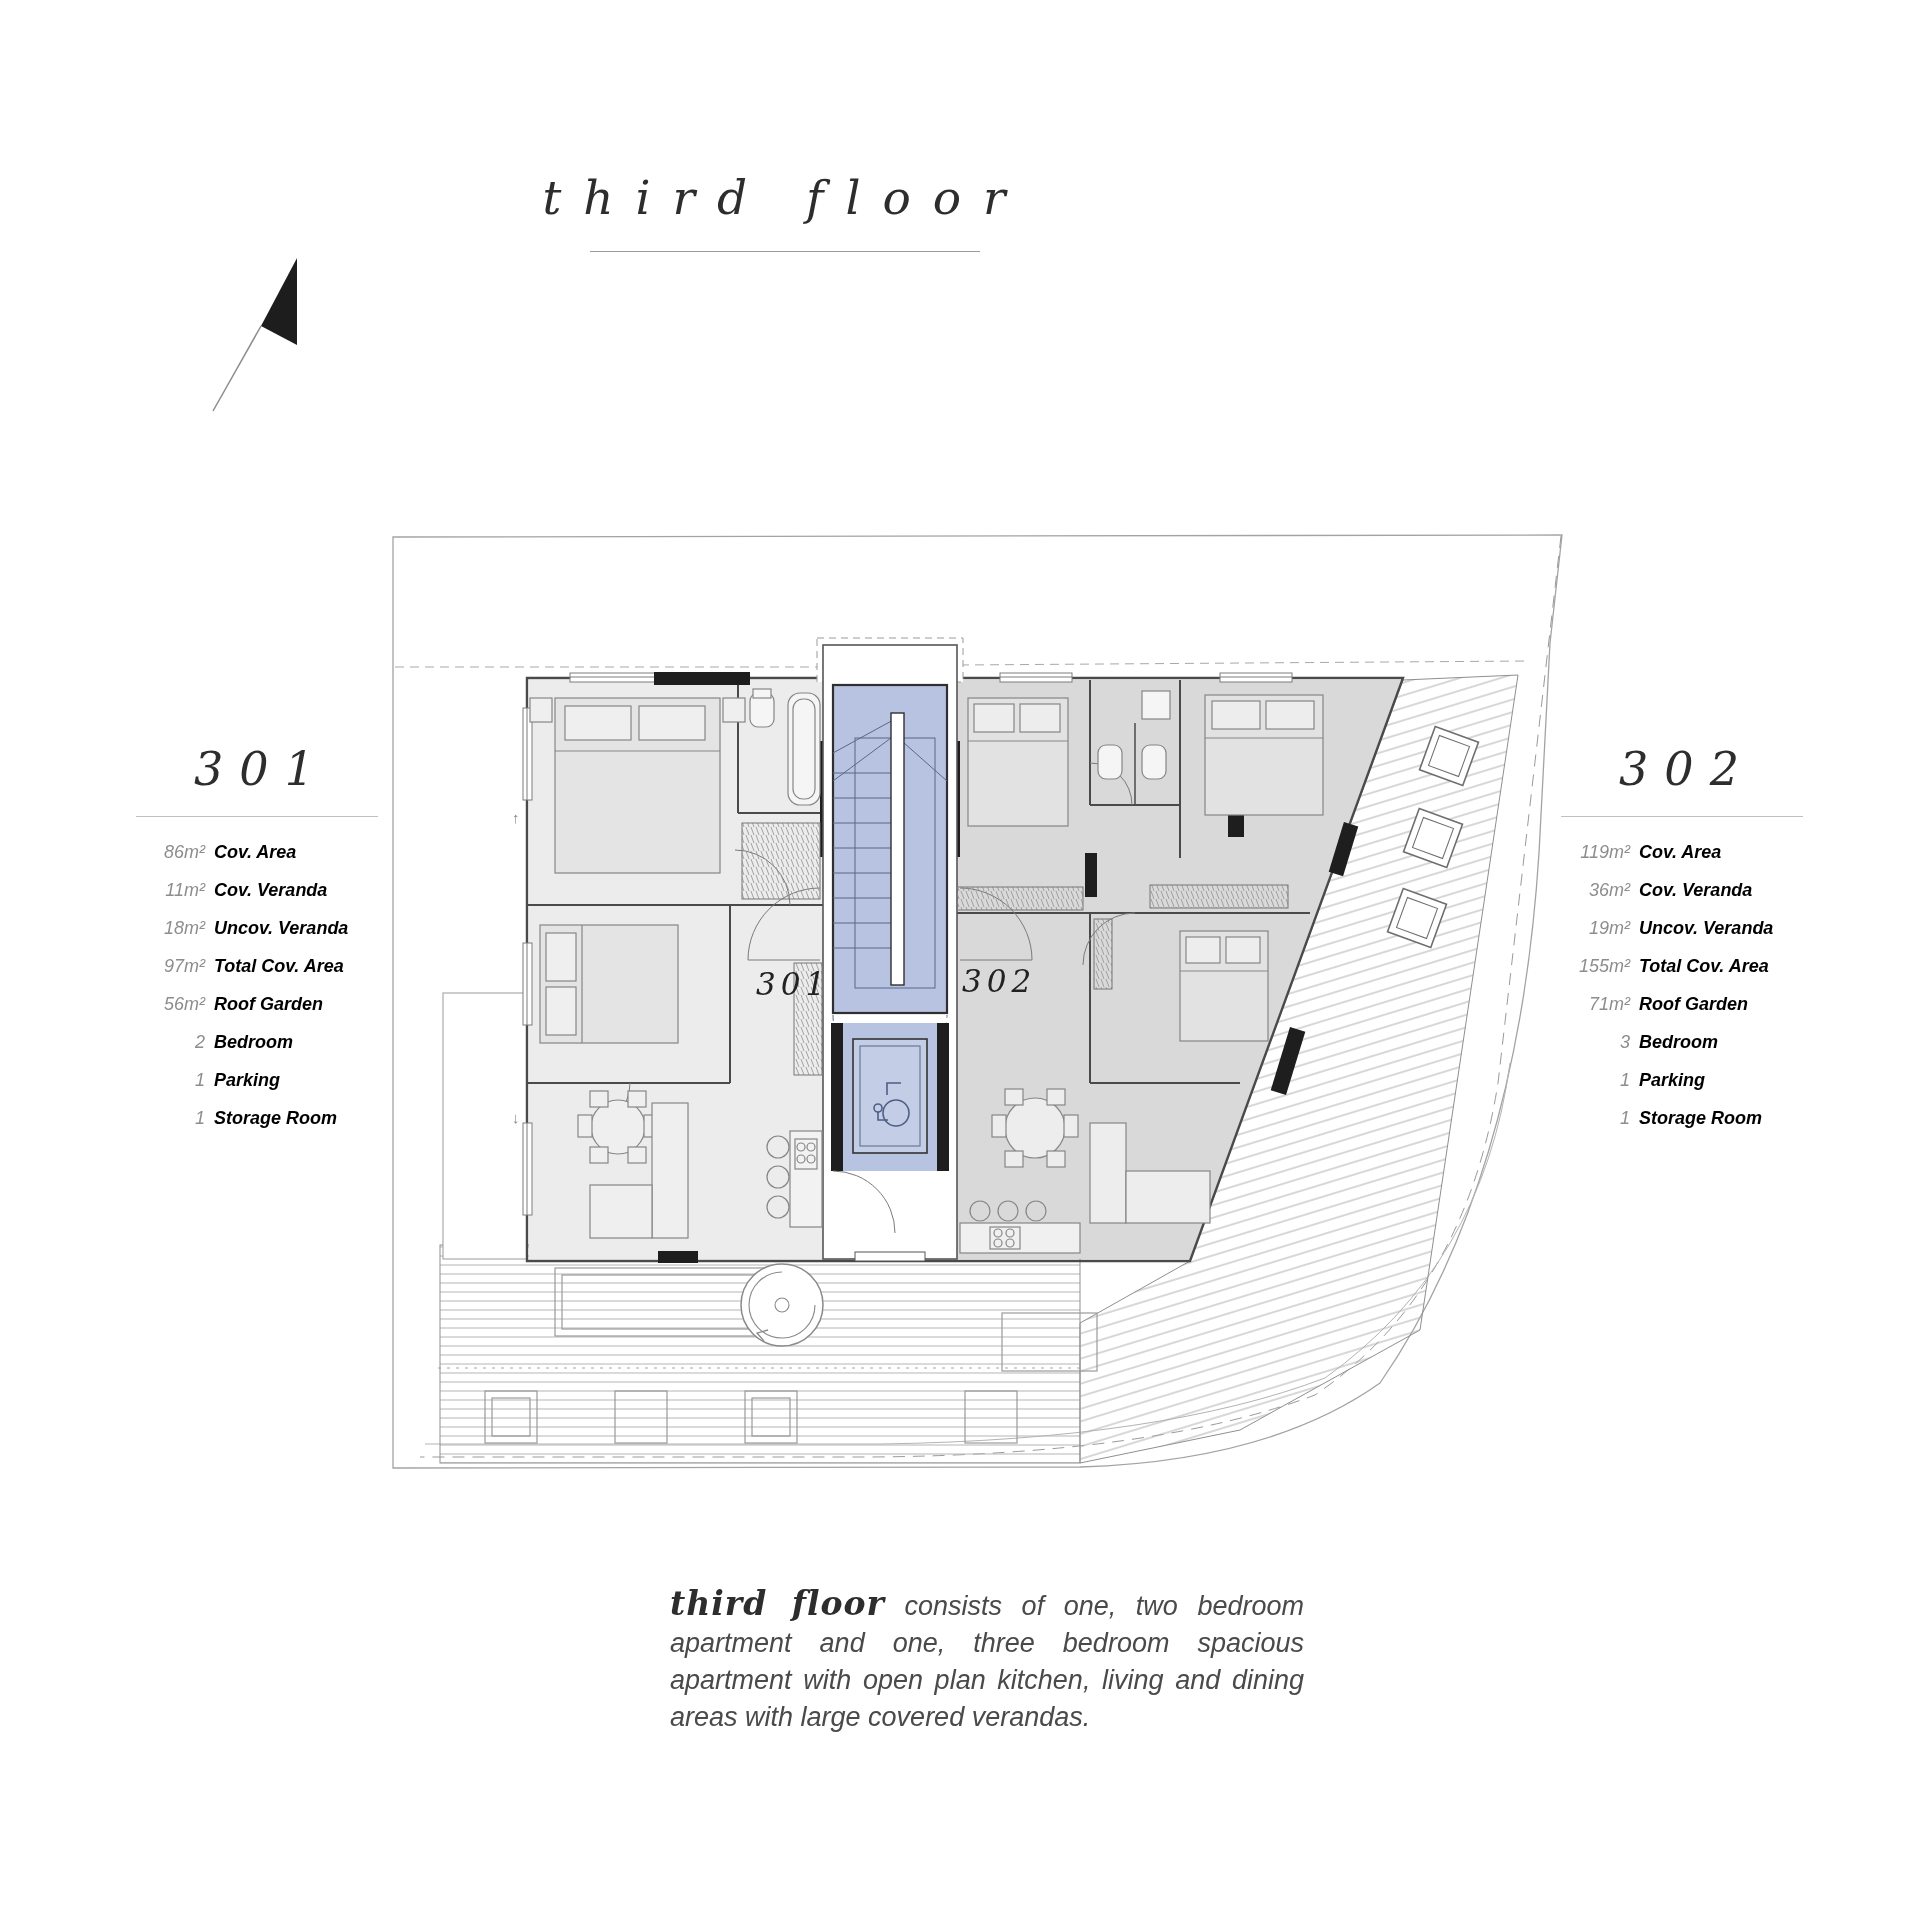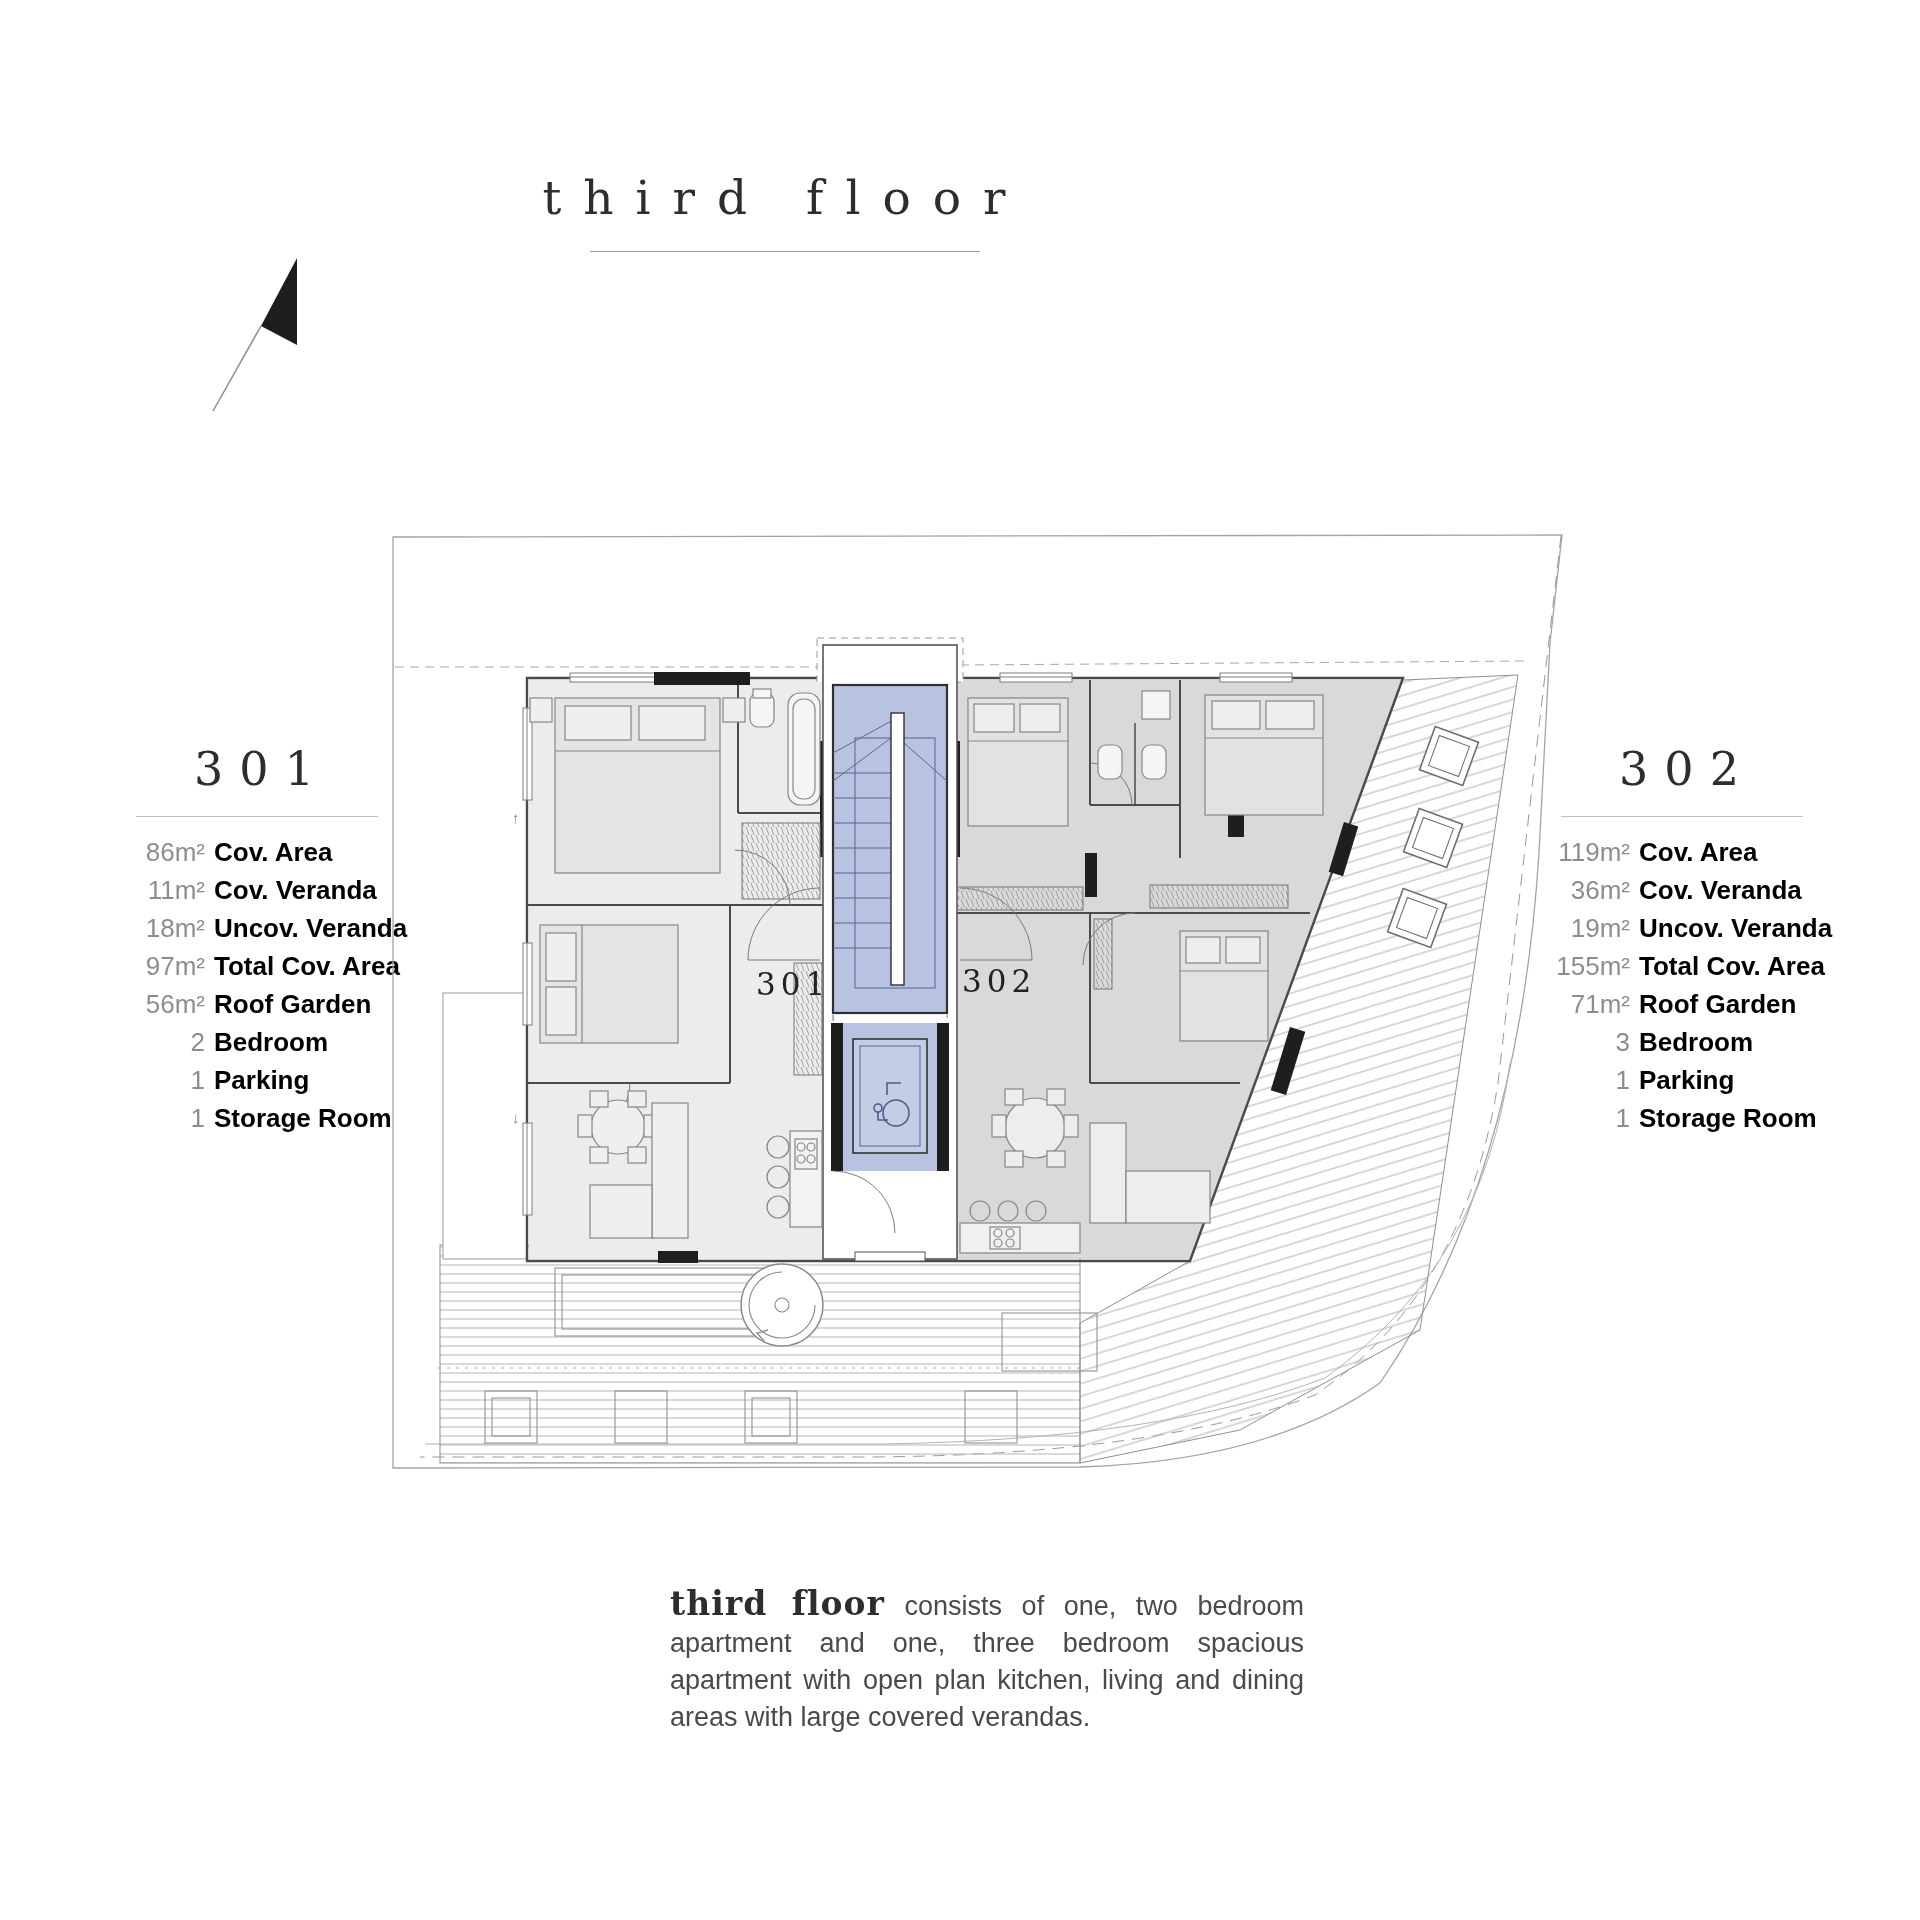--- a/index.html
+++ b/index.html
@@ -1,38 +1,38 @@
 <!DOCTYPE html>
 <html><head>
 <meta charset="utf-8">
 <style>
   html,body{margin:0;padding:0;background:#ffffff;}
   .page{position:relative;width:1920px;height:1920px;background:#ffffff;overflow:hidden;
-        font-family:"Liberation Sans", sans-serif;color:#3c3c3c;}
+        font-family:"Liberation Sans", sans-serif;color:#3c3c3c;font-style:italic;}
 
   
   .header{position:absolute;left:485px;top:170px;width:600px;text-align:center;}
   .title{font-family:"DejaVu Serif", serif;font-weight:400;font-size:47px;letter-spacing:22px;
          color:#2d2d2d;white-space:nowrap;}
   .title-rule{width:390px;height:1px;background:#9b9b9b;margin:26px auto 0 auto;}
   .subtitle{margin-top:22px;font-size:30px;font-weight:300;letter-spacing:3px;color:#3d3d3d;}
 
   
   .compass{position:absolute;left:170px;top:228px;width:140px;height:200px;}
 
   
   .panel{position:absolute;width:280px;text-align:center;}
   .panel-301{left:117px;top:742px;}
   .panel-302{left:1542px;top:742px;}
   .panel-title{font-family:"DejaVu Serif", serif;font-size:46px;font-weight:400;letter-spacing:16px;
                color:#2d2d2d;padding-left:10px;}
   .panel-rule{width:242px;height:1px;background:#c0c0c0;margin:20px auto 16px auto;}
   .spec-list{margin-top:14px;}
   .spec-row{display:grid;grid-template-columns:88px auto;gap:9px;line-height:38px;
-            font-size:26px;text-align:left;}
+            font-size:18px;text-align:left;}
   .spec-value{color:#8d8d8d;text-align:right;font-weight:400;}
   .spec-label{color:#000000;font-weight:700;white-space:nowrap;}
 
   
   .plan{position:absolute;left:390px;top:523px;width:1180px;height:967px;}
   .plan-label{font-family:"DejaVu Serif", serif;font-size:31px;letter-spacing:5px;fill:#222;}
 
   
   .description{position:absolute;left:670px;top:1558px;width:634px;
                font-size:27px;font-weight:300;color:#4a4a4a;line-height:37px;

